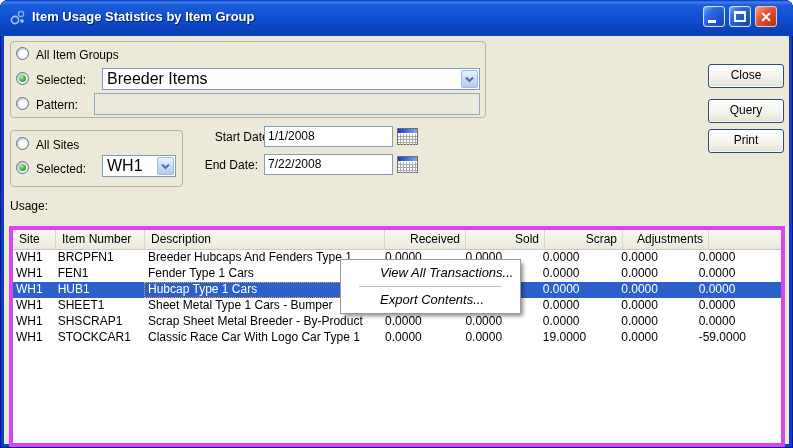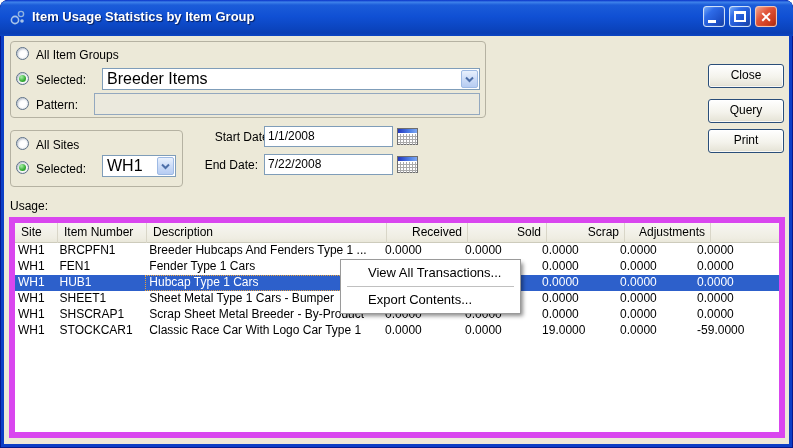--- a/index.html
+++ b/index.html
@@ -74,22 +74,22 @@
   .cal { position:absolute; width:21px; height:17px; border:1px solid #6E6E6E; background:#fff; }
   .cal-top { display:block; height:4px; background:linear-gradient(90deg,#2337BE,#4E7FE6 60%,#7FA8F0); }
   .cal-grid {
     display:block; height:11px; margin-top:1px;
     background-image:
       repeating-linear-gradient(90deg, transparent 0 2px, #AAAAAA 2px 3px),
       repeating-linear-gradient(0deg, transparent 0 2px, #AAAAAA 2px 3px);
   }
   .usage-label { position:absolute; left:10px; top:199px; font-size:12px; }
   .tablewrap {
-    position:absolute; left:9px; top:217px; width:776px; height:221px;
-    background:#fff; border:6px solid #d946ef; overflow:hidden;
+    position:absolute; left:9px; top:226px; width:776px; height:221px;
+    background:#fff; border:4px solid #d946ef; overflow:hidden;
   }
   .thead {
     display:flex; height:20px;
     background:linear-gradient(180deg,#F7F6F2 0%,#EFEDE2 80%,#E9E7DA 100%);
     border-bottom:1px solid #CDCBBC;
   }
   .th {
     height:20px; line-height:19px; font-size:12px; padding:0 5px 0 6px;
     border-right:1px solid #D9D6C8; white-space:nowrap; overflow:hidden;
   }
@@ -101,23 +101,24 @@
   }
   .td.num { text-align:left; }
   .td.c1 { padding-left:2px; }
   .td.c2 { padding-left:4px; }
   .trow.selected { background:#2D60CB; color:#fff; }
   .trow.selected .td.c2 { outline:1px dotted #E8A33D; outline-offset:-1px; }
   .c0{width:43px} .c1{width:89px} .c2{width:240px} .c3{width:81px}
   .c4{width:78px} .c5{width:79px} .c6{width:78px} .c7{width:86px}
   .ctxmenu {
     position:absolute; left:340px; top:259px; width:181px;
-    background:#fff; border:1px solid #9A9A9A; padding:2px 4px;
+    background:#fff; border:1px solid #9A9A9A; padding:2px 16px;
     box-shadow:3px 3px 4px -1px rgba(0,0,0,0.45);
     z-index:50;
+    font-style:italic;
   }
   .ctxitem { height:22px; line-height:22px; padding-left:23px; font-size:13px; white-space:nowrap; }
   .ctxsep { border-top:1px solid #C0C0C0; margin:2px 2px; }
 </style>
 </head>
 <body>
 
 <div class="window">
 
   <div class="titlebar">

